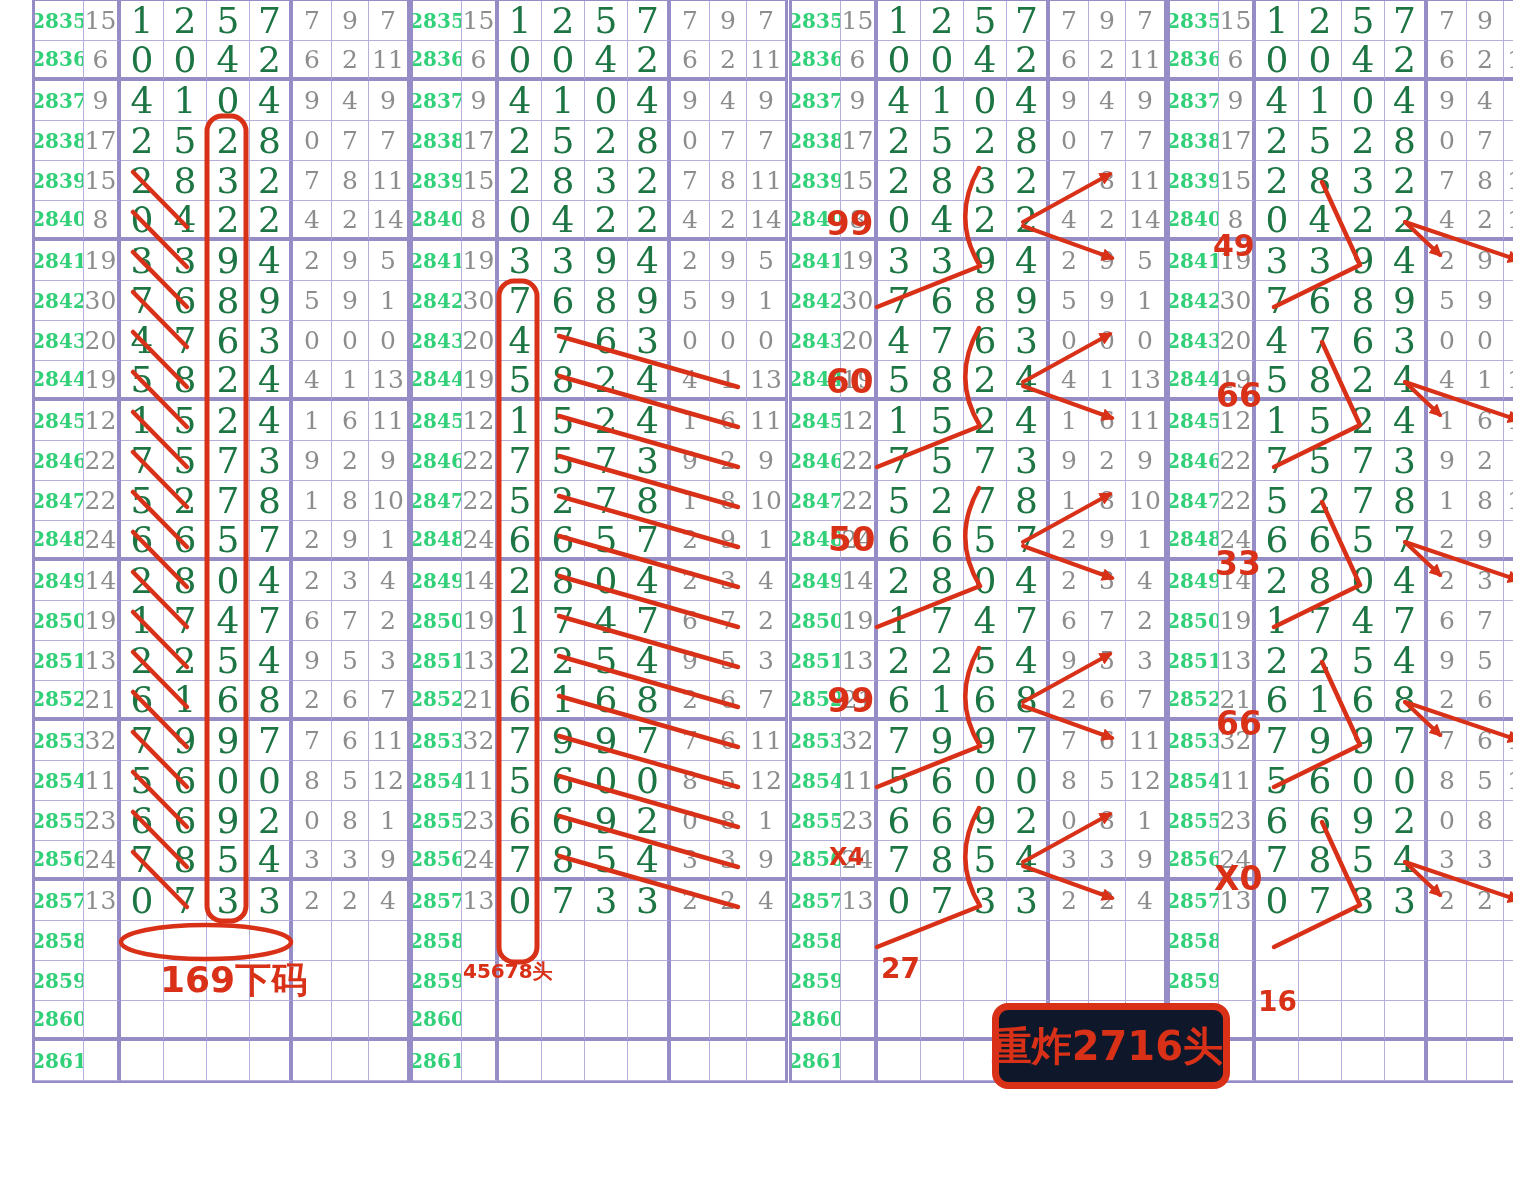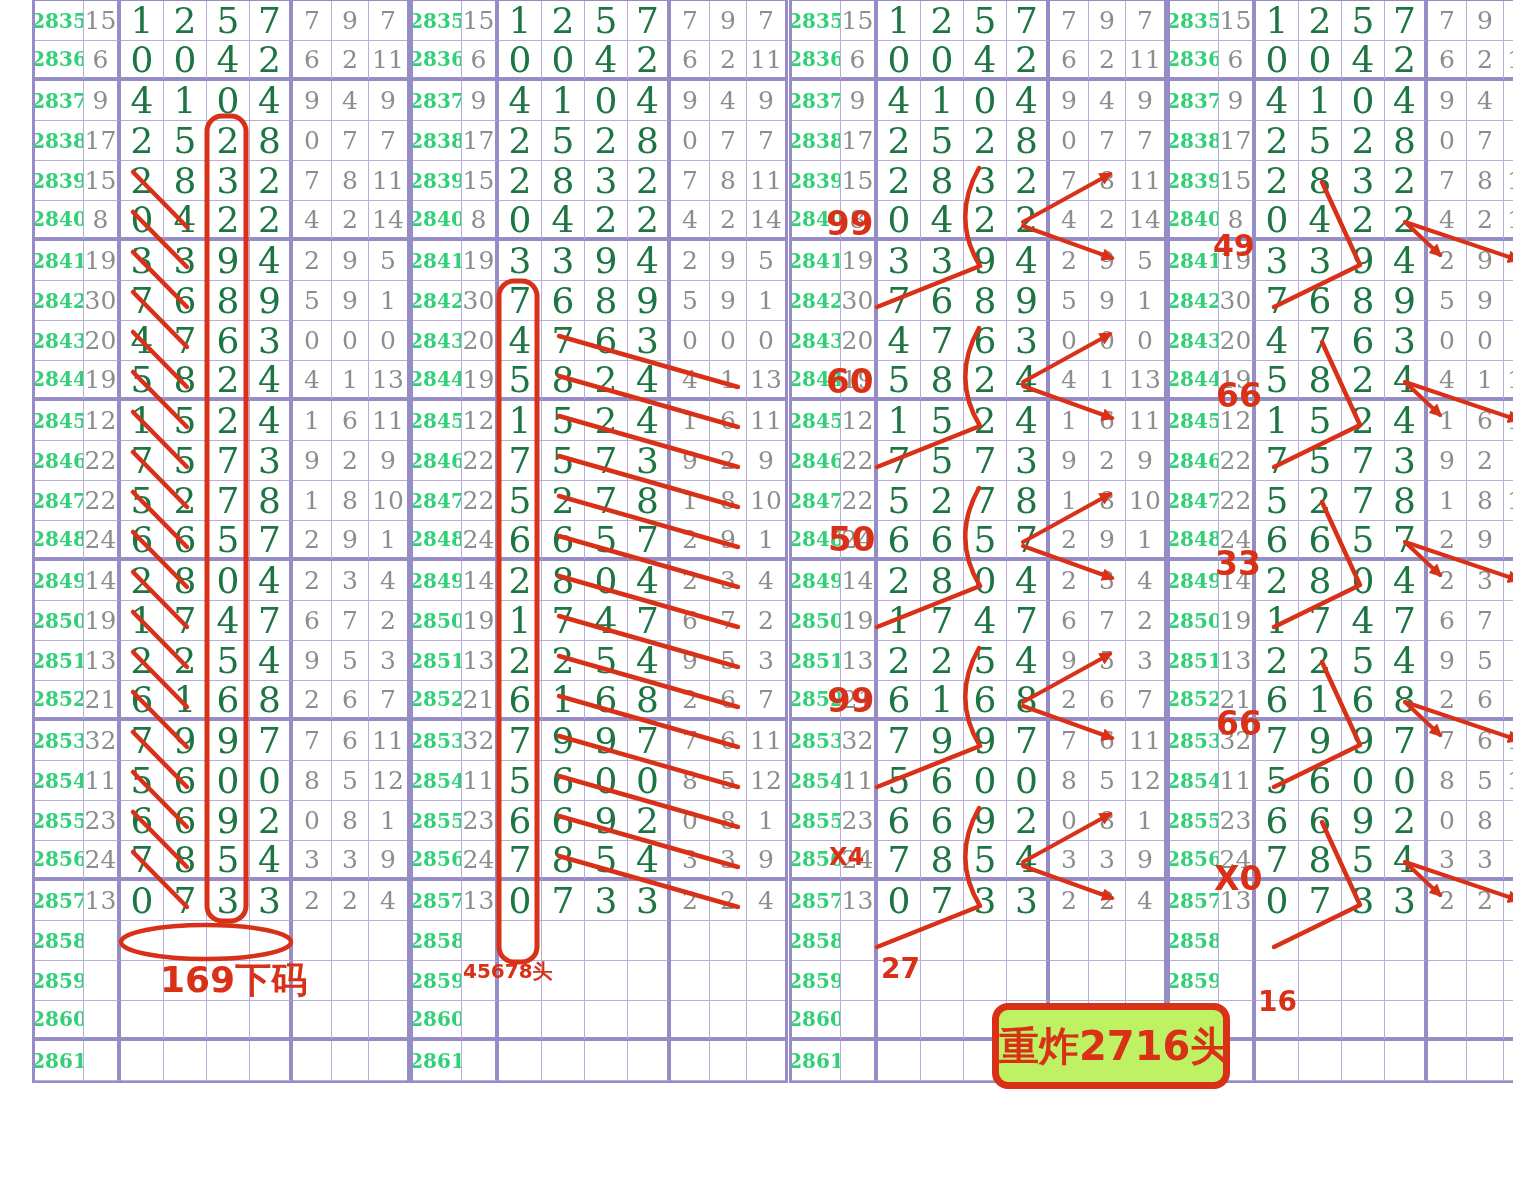--- a/index.html
+++ b/index.html
@@ -28,22 +28,22 @@
   .c-g2  {width:37px;}
   .c-g3  {width:38px;border-right:none;}
   .gend .cell{border-bottom:4px solid var(--thick);}
   #overlay{position:absolute;left:0;top:0;z-index:4;pointer-events:none;}
   .ann{
     position:absolute;z-index:5;color:var(--red);font-weight:700;line-height:1;
     font-family:"DejaVu Sans", sans-serif;white-space:nowrap;
   }
   #banner{
     position:absolute;left:960px;top:1003px;width:238px;height:86px;z-index:6;
-    background:#bef264;border:7px solid var(--red);border-radius:16px;
-    box-sizing:border-box;display:flex;align-items:center;justify-content:flex-start;
+    background:#0f172a;border:7px solid var(--red);border-radius:16px;
+    box-sizing:border-box;display:flex;align-items:center;justify-content:flex-end;
   }
   #banner span{
     color:var(--red);font-size:40px;font-weight:700;line-height:1;
     font-family:"DejaVu Sans", sans-serif;white-space:nowrap;
   }
 </style>
 </head>
 <body>
 
 <div id="stage">

